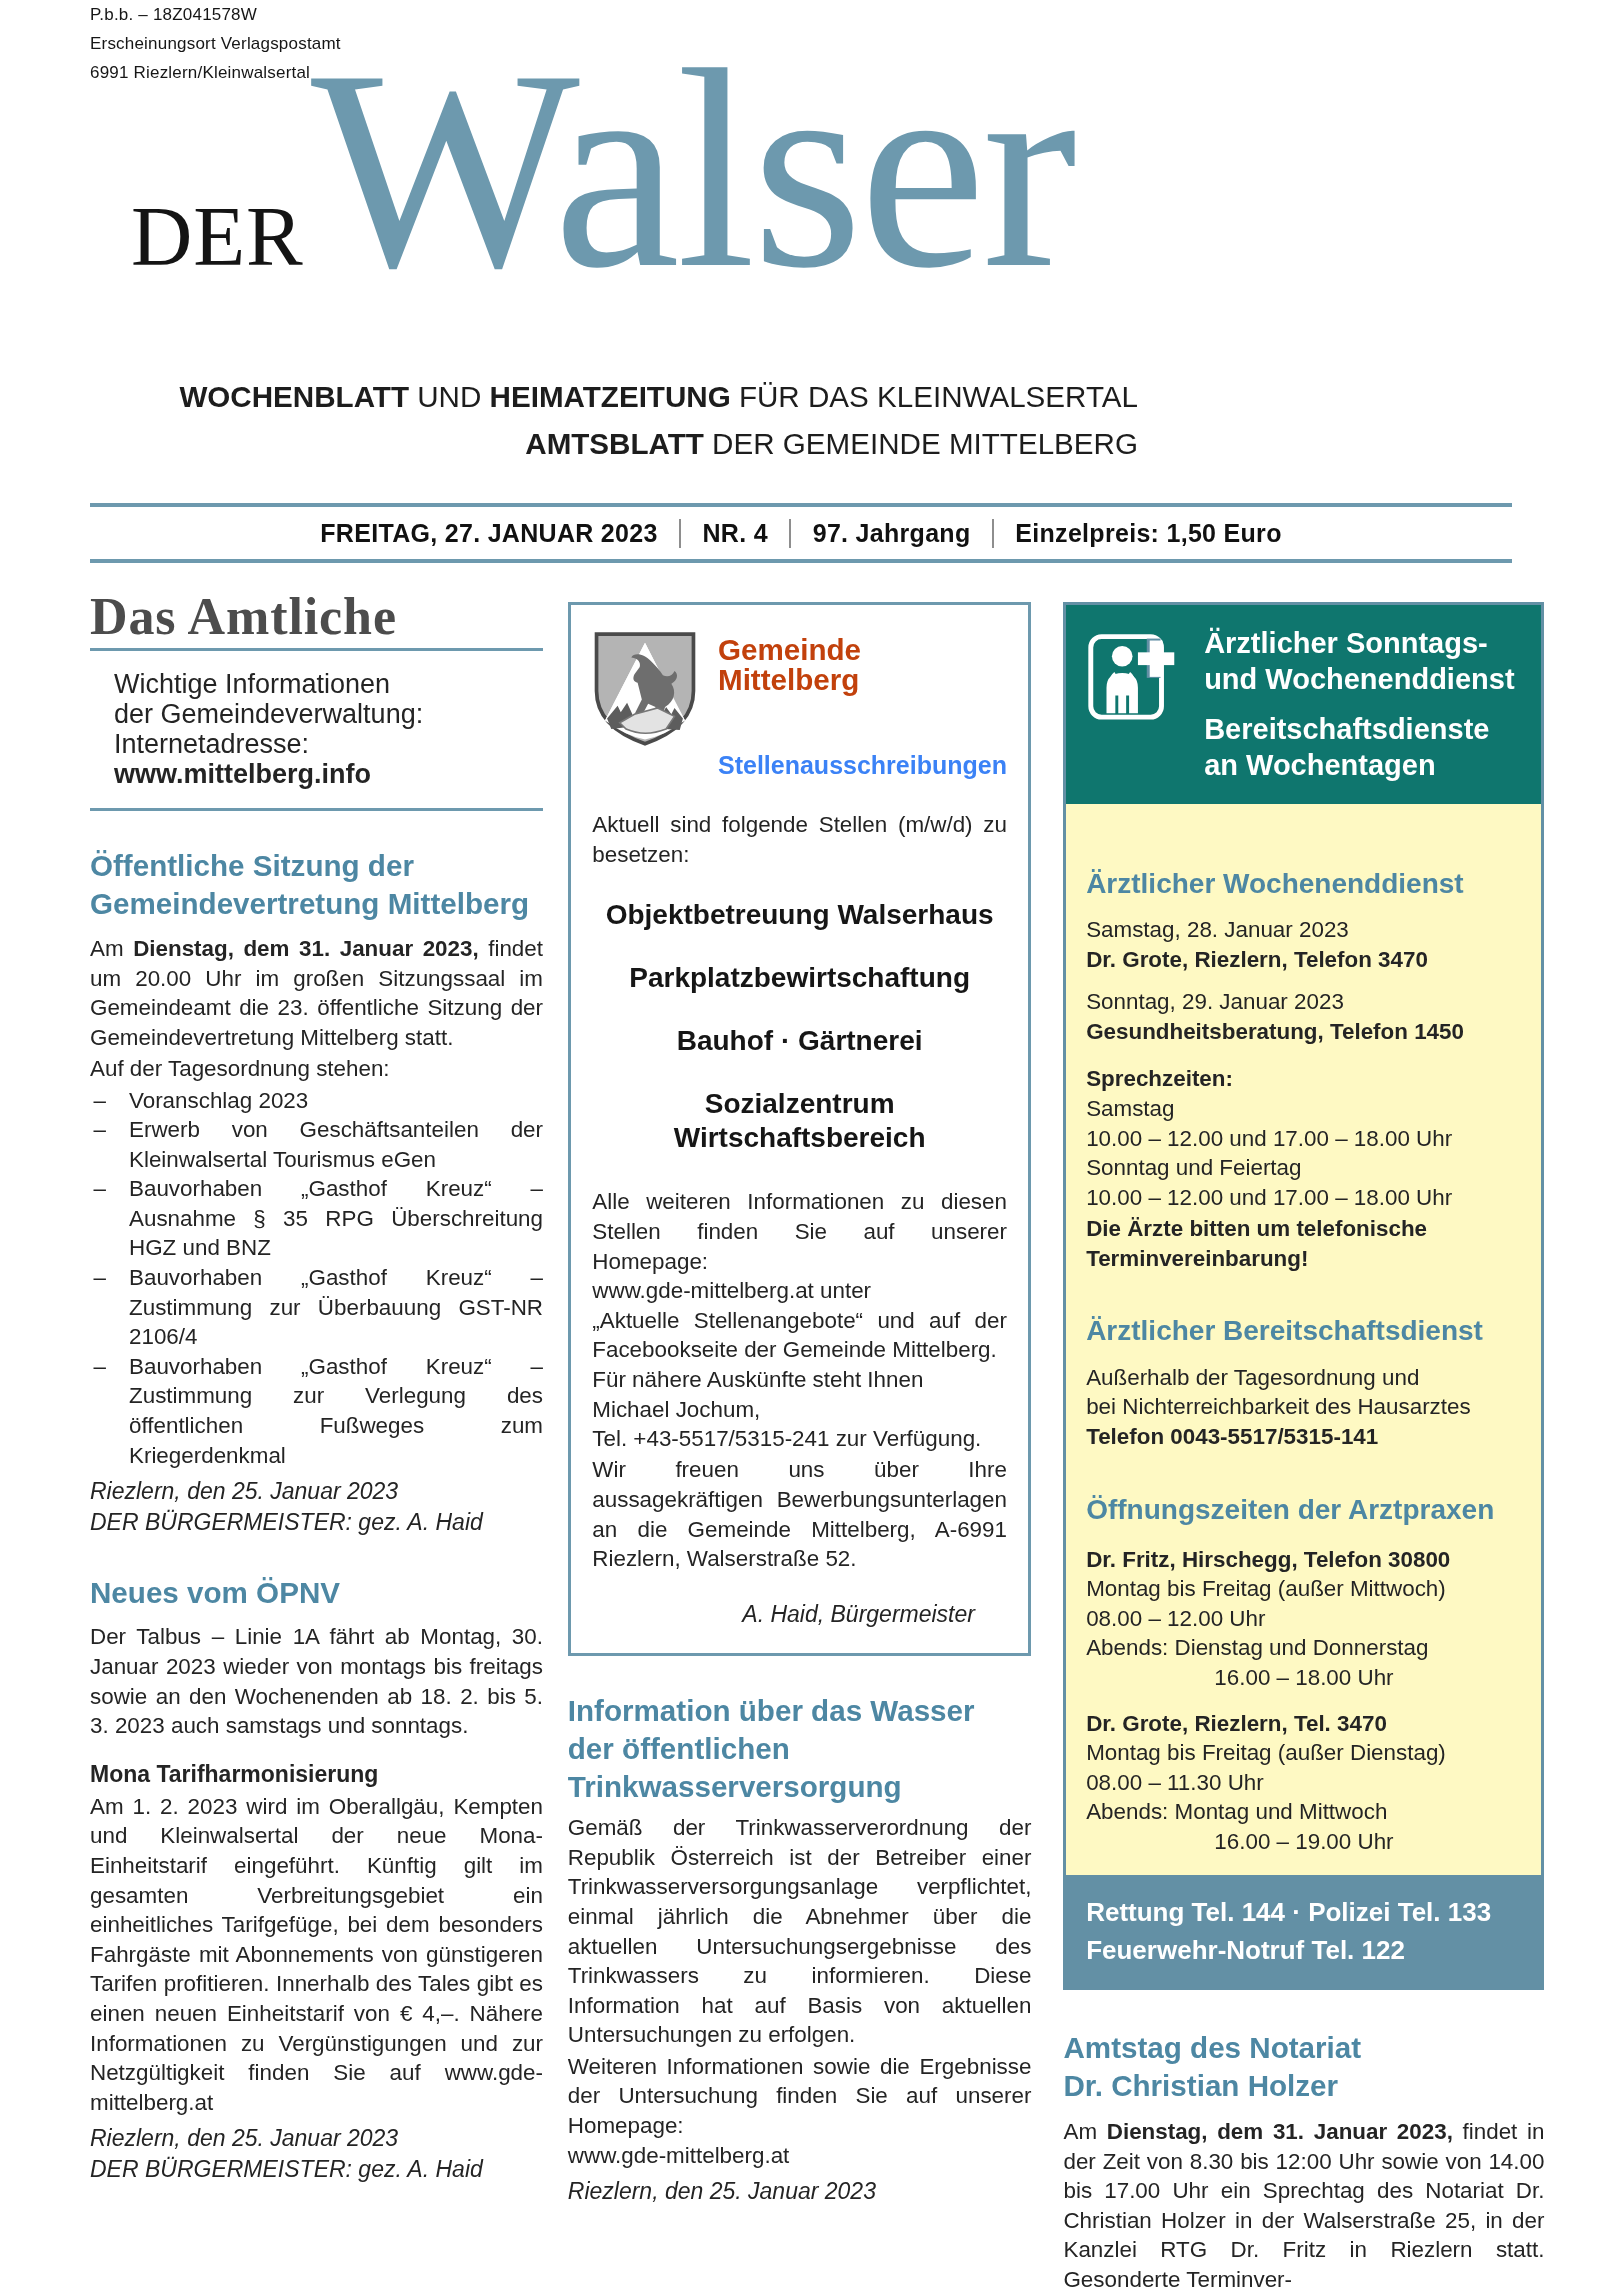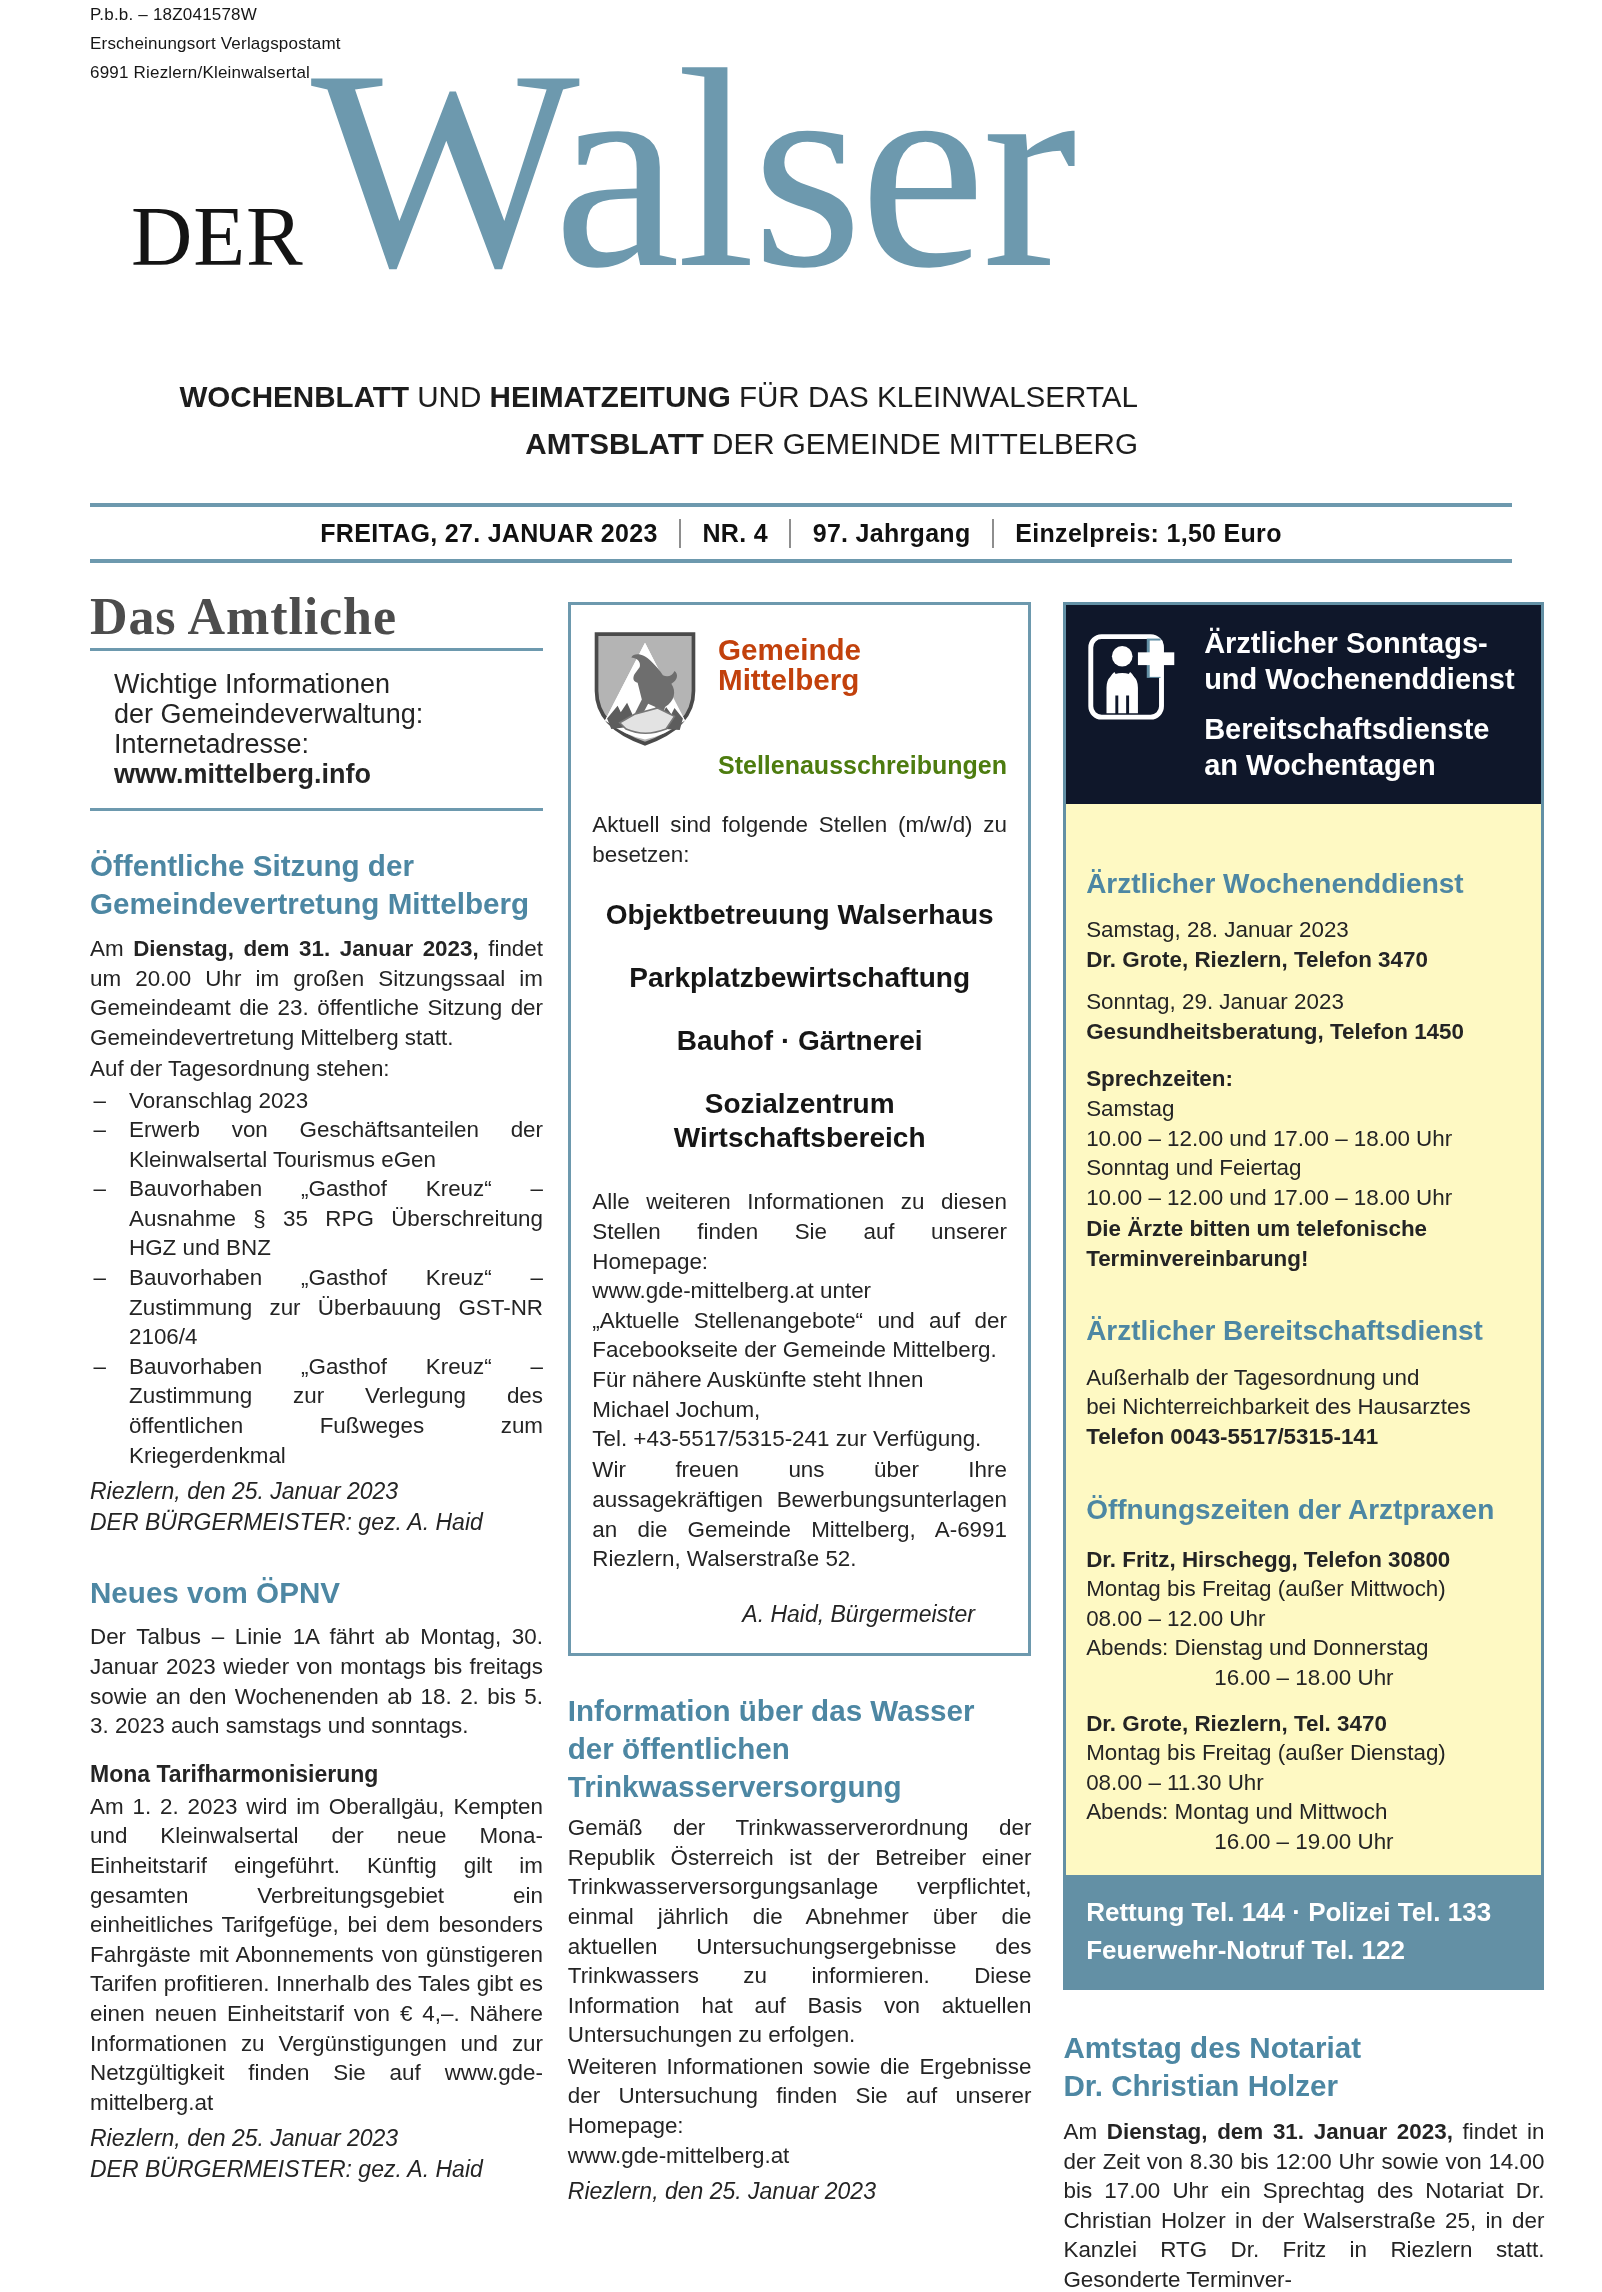--- a/index.html
+++ b/index.html
@@ -66,31 +66,31 @@
   .dash-list .dash { flex: 0 0 39px; padding-left: 3.6px; }
   .dash-list .li-text { flex: 1; text-align: justify; }
   .subhead { font-size: 23px; font-weight: 700; margin-top: 19.7px; margin-bottom: 1.8px; }
   .sig-block { margin-top: 5.4px; }
   
   .stellen-box { border: 3.6px solid #6d99ae; padding: 25px 21.5px 16px; }
   .box-head { display: flex; gap: 19.7px; }
   .crest { flex: 0 0 106px; }
   .head-text { flex: 1; padding-top: 5.4px; }
   .gemeinde-h { color: #c2410c; font-weight: 700; font-size: 29.6px; }
-  .stellen-h { color: #4d7c0f; font-weight: 700; font-size: 25px; margin-top: 56px; }
+  .stellen-h { color: #3b82f6; font-weight: 700; font-size: 25px; margin-top: 56px; }
   .stellen-box .intro { margin-top: 30px; }
   .job { text-align: center; font-weight: 700; font-size: 28px; line-height: 34px; margin-top: 29px; white-space: pre-line; color: #161616; }
   .stellen-box .info { margin-top: 32px; }
   .stellen-box .closing { }
   .box-sig { text-align: right; padding-right: 32px; margin-top: 25px; margin-bottom: 7.2px; }
   .col-mid .blue-h { margin-top: 36px; margin-bottom: 7.2px; }
   .col-mid p { margin-bottom: 1.8px; }
   
   .aerzte-box { border: 3.6px solid #6390a5; background: #6390a5; }
-  .band { display: flex; gap: 19.7px; padding: 19.7px 18px 21.5px; background: #0f172a; }
+  .band { display: flex; gap: 19.7px; padding: 19.7px 18px 21.5px; background: #0f766e; }
   .doc-icon { flex: 0 0 100px; padding-top: 1.8px; }
   .band-text { color: #ffffff; font-weight: 700; font-size: 29px; line-height: 36px; }
   .band-title { white-space: pre-line; }
   .band-sub { white-space: pre-line; margin-top: 14.3px; }
   .abox-content { background: #fef9c3; padding: 21.5px 19.7px 18px; }
   .abox-content .blue-h { font-size: 28px; margin-bottom: 9px; }
   .entry { margin-bottom: 12.5px; }
   .entry .doc { font-weight: 700; }
   .sprech-label { font-weight: 700; margin-top: 18px; }
   .note { font-weight: 700; margin-top: 1.8px; }

